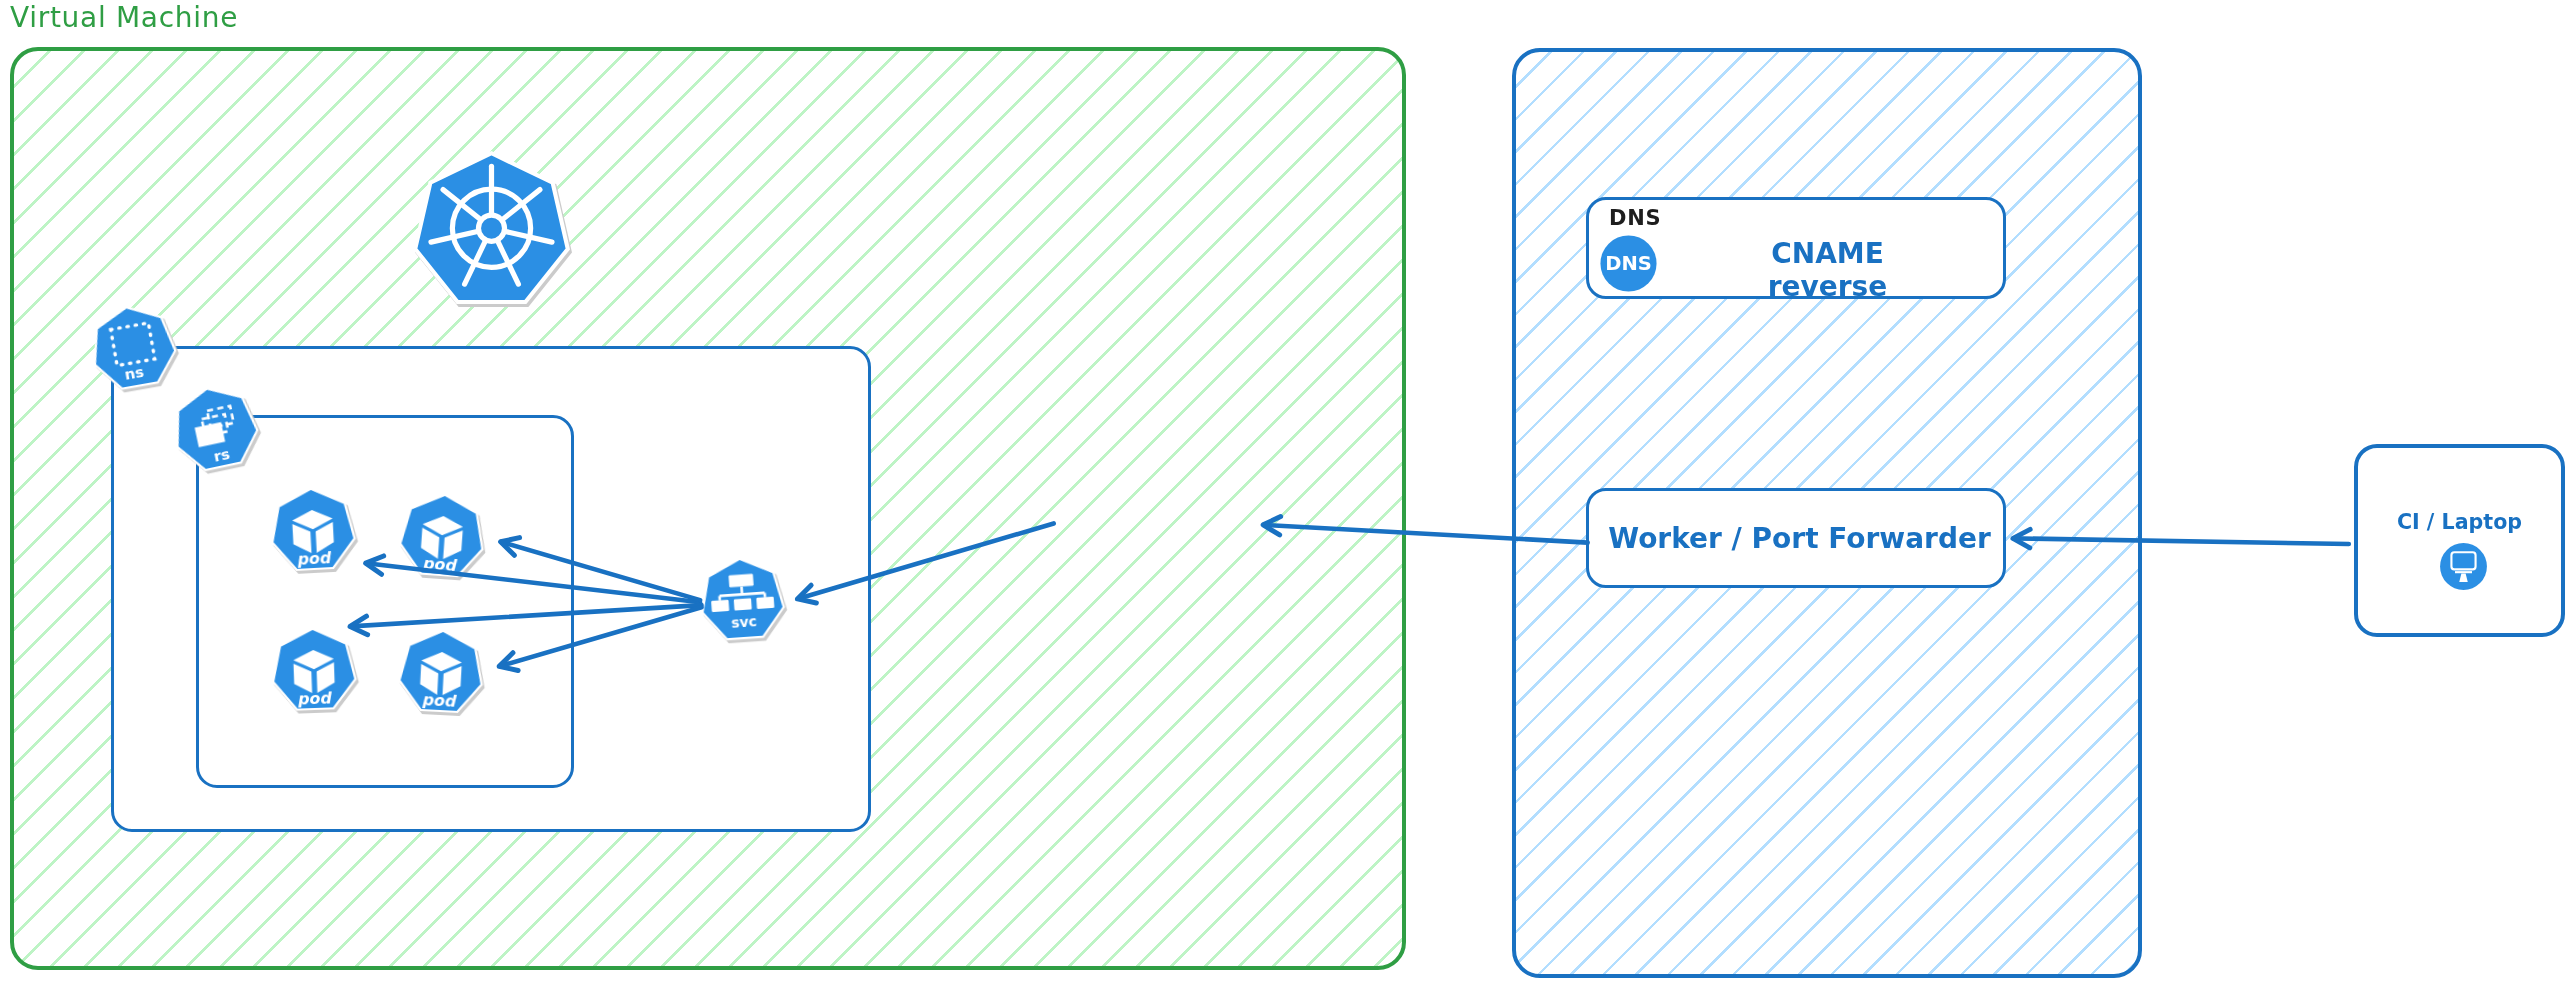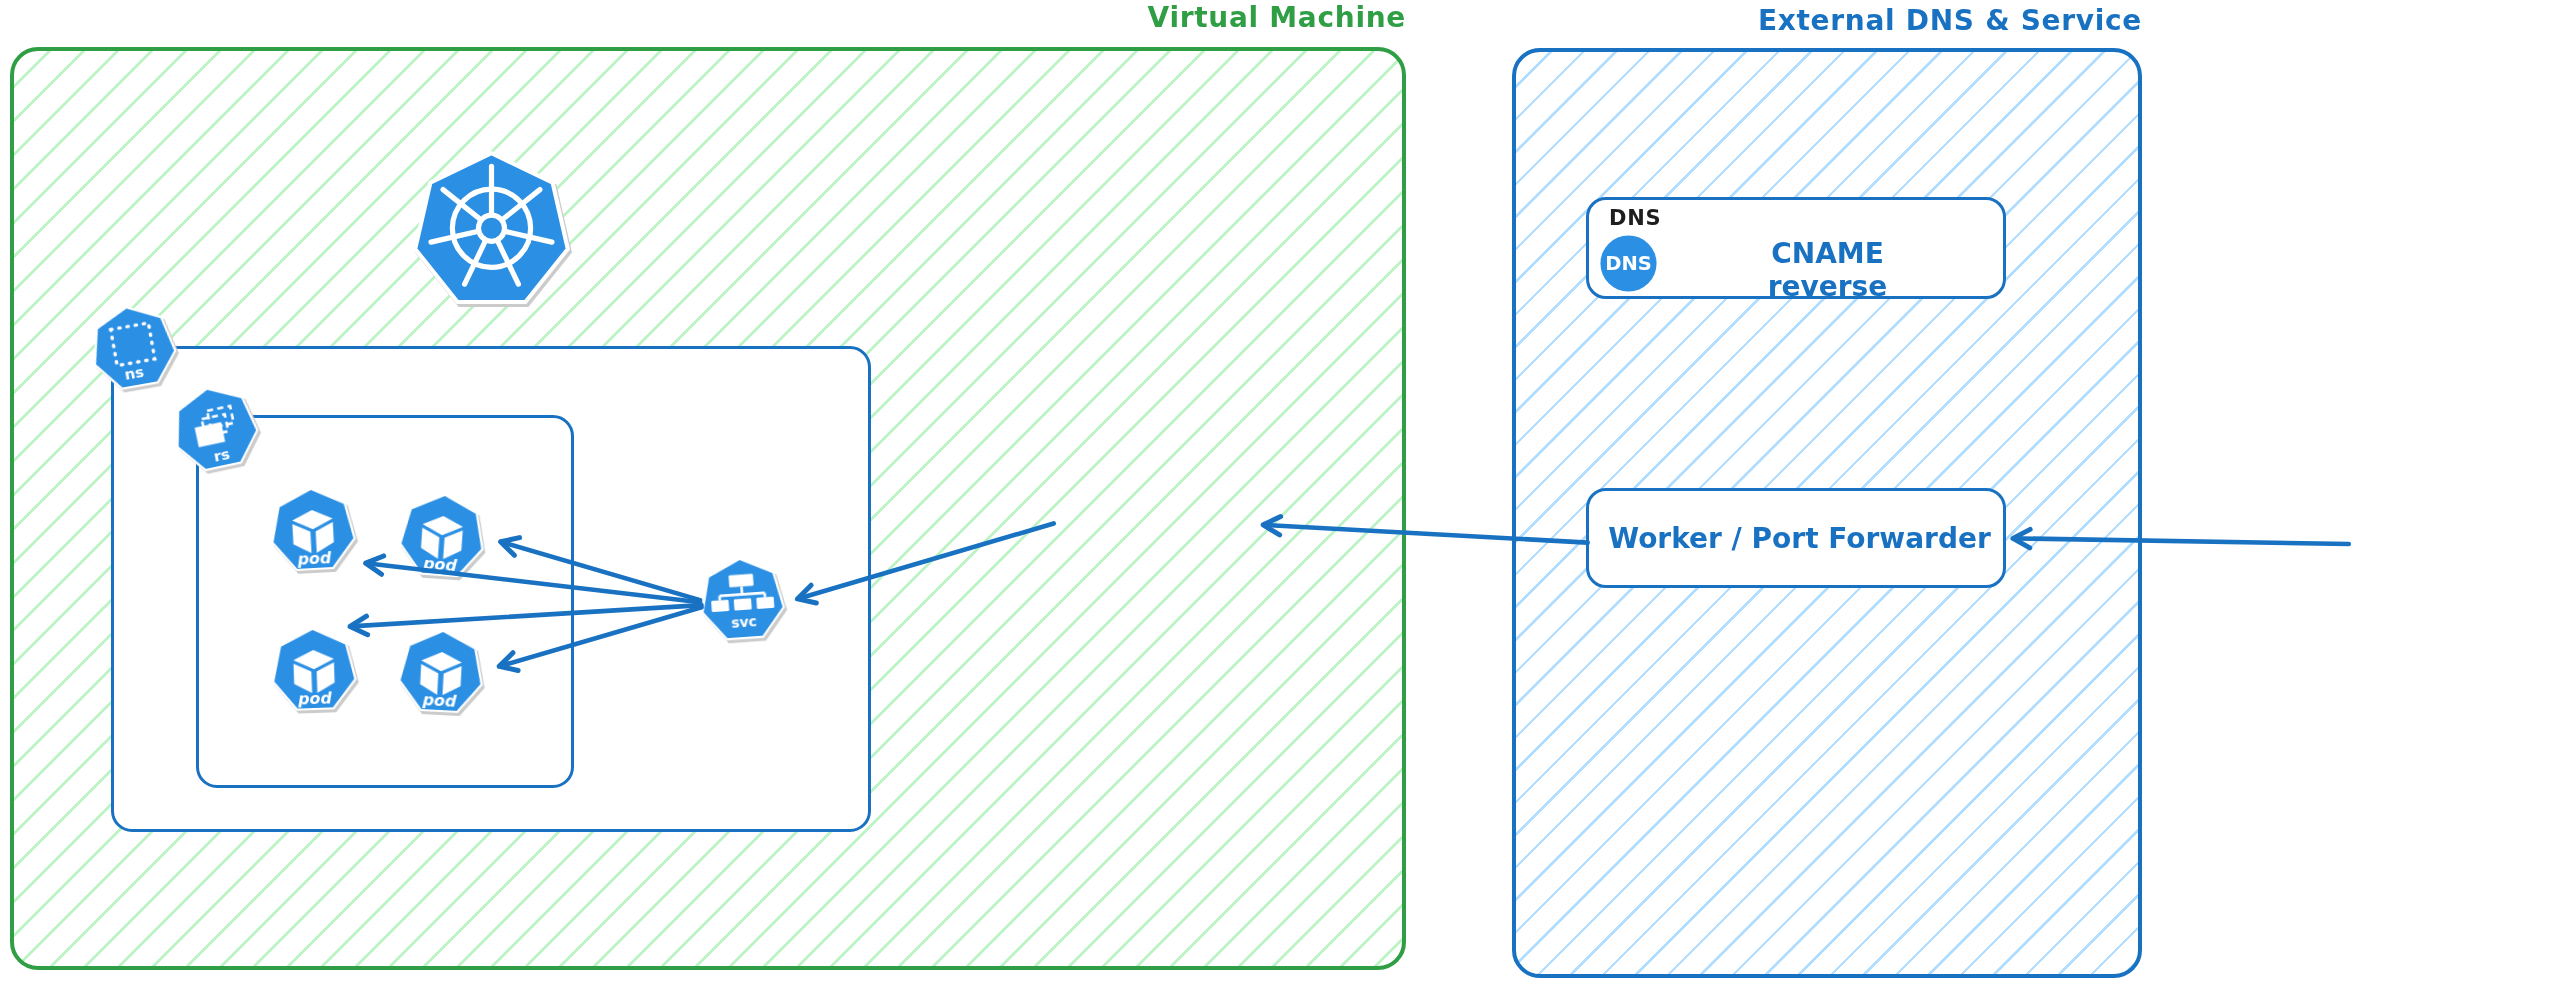--- a/index.html
+++ b/index.html
@@ -21,21 +21,21 @@
     left:10px;top:47px;width:1396px;height:923px;
     border:4.3px solid var(--green);
     background:repeating-linear-gradient(135deg,var(--green-hatch) 0 2.8px,transparent 2.8px 24px);
   }
   .ext-box{
     left:1512px;top:48px;width:630px;height:930px;
     border:4.3px solid var(--blue);
     background:repeating-linear-gradient(135deg,var(--blue-hatch) 0 2.5px,transparent 2.5px 23px);
   }
   .section-title{
-    position:absolute;text-align:right;font-size:28px;font-weight:700;
+    position:absolute;text-align:left;font-size:28px;font-weight:400;
     letter-spacing:0.7px;
   }
   .vm-title{left:10px;top:1.4px;width:1396px;color:var(--green);}
   .ext-title{left:1512px;top:4.3px;width:630px;color:var(--blue);}
   
   .white-box{position:absolute;background:#fff;border-radius:21px;}
   .ns-box{left:111px;top:346px;width:760px;height:486px;border:3.6px solid var(--blue);}
   .rs-box{left:196px;top:415px;width:378px;height:373px;border:3.6px solid var(--blue);}
   .label-box{
     display:flex;align-items:center;justify-content:center;
@@ -149,36 +149,44 @@
     <rect x="36" y="20" width="28" height="14" rx="1.5" fill="#fff"></rect>
     <rect x="14" y="48" width="20" height="13" rx="1.5" fill="#fff"></rect>
     <rect x="40" y="48" width="20" height="13" rx="1.5" fill="#fff"></rect>
     <rect x="66" y="48" width="20" height="13" rx="1.5" fill="#fff"></rect>
     <text class="icon-label" x="50" y="80" font-size="16" text-anchor="middle">svc</text>
   </svg>
 
   <div class="node-port-label">node port</div>
 
 
-  <div class="section-title ext-title">External DNS &amp; Service</div>
   <div class="section-box ext-box"></div>
 
   <div class="dns-box zhigh">
     <div class="dns-tag">DNS</div>
     <svg class="icon-circle" style="left:8.5px;top:33px" width="61" height="61" viewBox="0 0 100 100">
       <circle cx="50" cy="50" r="46" fill="var(--icon-blue)"></circle>
       <text x="50" y="61" font-size="32" font-weight="bold" fill="#fff" text-anchor="middle">DNS</text>
     </svg>
     <div class="cname-label">CNAME reverse</div>
   </div>
 
   <div class="label-box worker-box zhigh">
     <span>Worker / Port Forwarder</span>
   </div>
 
+  <div class="ci-box zhigh">
+    <div class="ci-label">CI / Laptop</div>
+    <svg class="icon-circle" style="left:70px;top:83px" width="71" height="71" viewBox="0 0 100 100">
+      <circle cx="50" cy="50" r="33" fill="var(--icon-blue)"></circle>
+      <rect x="33" y="30" width="34" height="24" rx="4" fill="none" stroke="#fff" stroke-width="3"></rect>
+      <line x1="38" y1="58" x2="62" y2="58" stroke="#fff" stroke-width="3"></line>
+      <path d="M47,60 L53,60 L56,72 L44,72 Z" fill="#fff"></path>
+    </svg>
+  </div>
 
   <svg class="overlay" width="2576" height="983" viewBox="0 0 3628 1384">
     <defs>
       <marker id="arrow" markerWidth="44" markerHeight="44" refX="31" refY="20" orient="auto" markerUnits="userSpaceOnUse">
         <path d="M8,7 L32,20 L8,33" fill="none" stroke="var(--blue)" stroke-width="7" stroke-linecap="round" stroke-linejoin="round"></path>
       </marker>
     </defs>
     <g stroke="var(--blue)" stroke-width="6.5" stroke-linecap="round">
       <line x1="3308" y1="766" x2="2836" y2="758" marker-end="url(#arrow)"></line>
       <line x1="2236" y1="764" x2="1780" y2="739" marker-end="url(#arrow)"></line>

